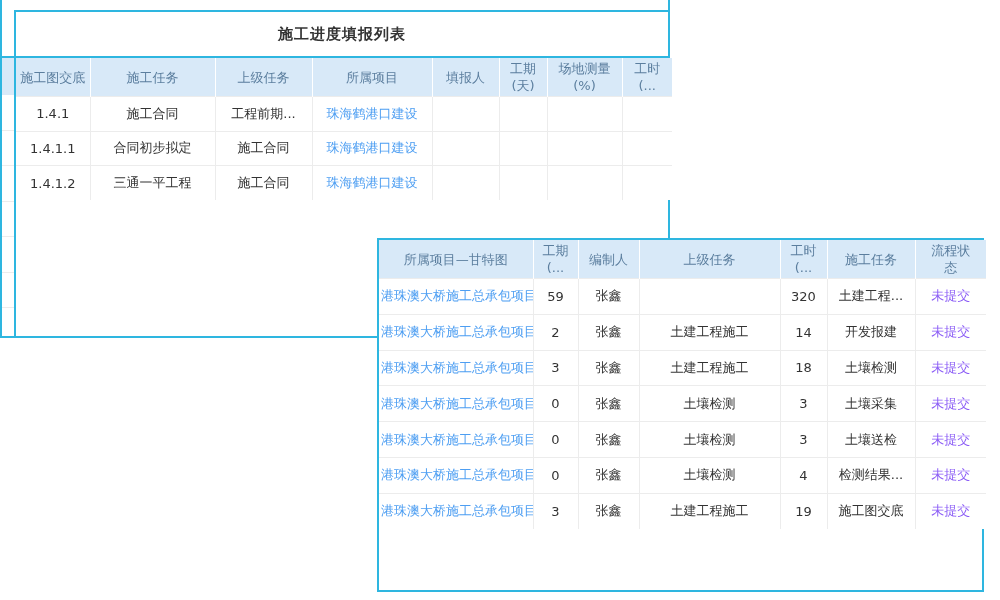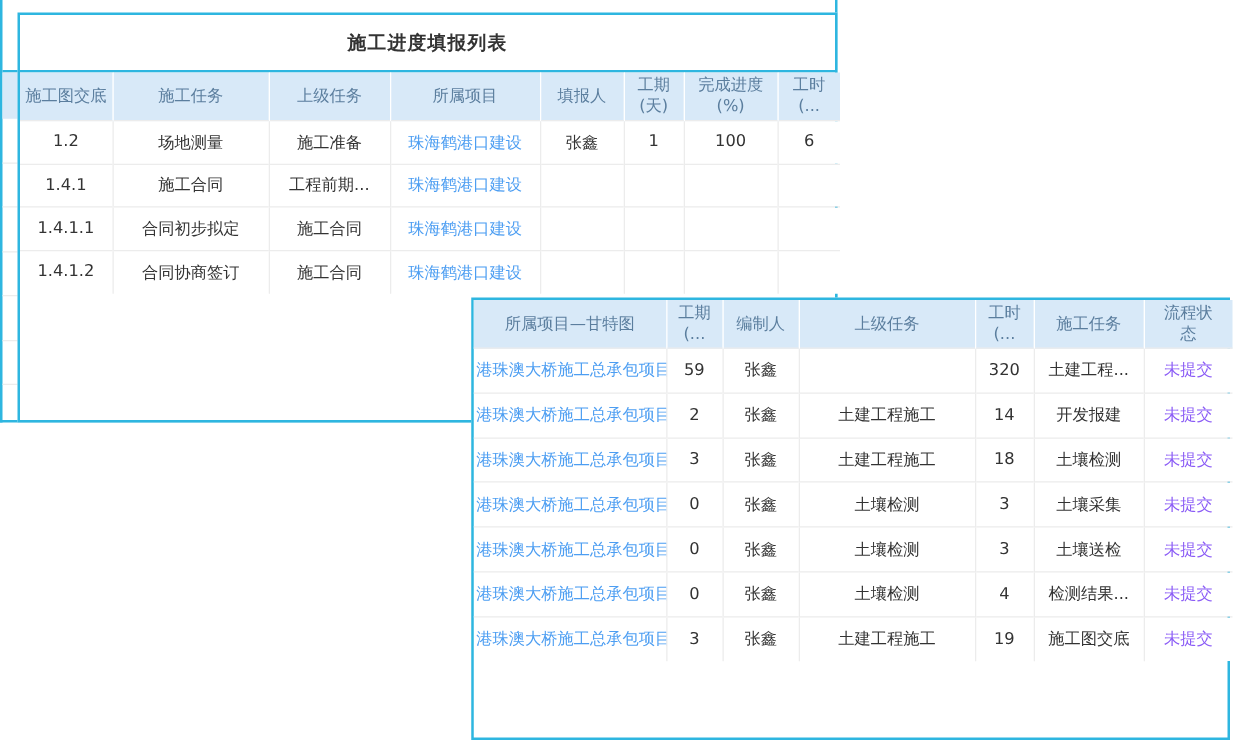--- a/index.html
+++ b/index.html
@@ -78,37 +78,27 @@
     </colgroup>
     <thead>
         <tr>
           <th>施工图交底</th>
           <th>施工任务</th>
           <th>上级任务</th>
           <th>所属项目</th>
           <th>填报人</th>
           <th>工期
 (天)</th>
-          <th>完成进度
+          <th>场地测量
 (%)</th>
           <th>工时
 (...</th>
         </tr>
       </thead>
     <tbody>
-        <tr>
-          <td>1.2</td>
-          <td>场地测量</td>
-          <td>施工准备</td>
-          <td><span class="cell-link">珠海鹤港口建设</span></td>
-          <td>张鑫</td>
-          <td>1</td>
-          <td>100</td>
-          <td>6</td>
-        </tr>
         <tr>
           <td>1.4.1</td>
           <td>施工合同</td>
           <td>工程前期...</td>
           <td><span class="cell-link">珠海鹤港口建设</span></td>
           <td></td>
           <td></td>
           <td></td>
           <td></td>
         </tr>
@@ -117,21 +107,21 @@
           <td>合同初步拟定</td>
           <td>施工合同</td>
           <td><span class="cell-link">珠海鹤港口建设</span></td>
           <td></td>
           <td></td>
           <td></td>
           <td></td>
         </tr>
         <tr>
           <td>1.4.1.2</td>
-          <td>合同协商签订</td>
+          <td>三通一平工程</td>
           <td>施工合同</td>
           <td><span class="cell-link">珠海鹤港口建设</span></td>
           <td></td>
           <td></td>
           <td></td>
           <td></td>
         </tr>
       </tbody>
   </table>
 </section>

